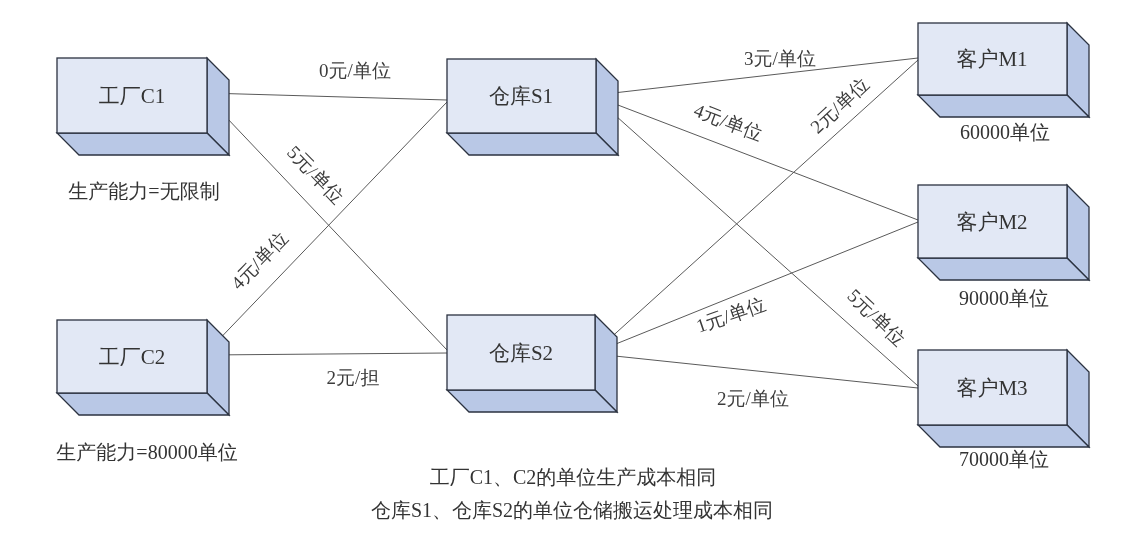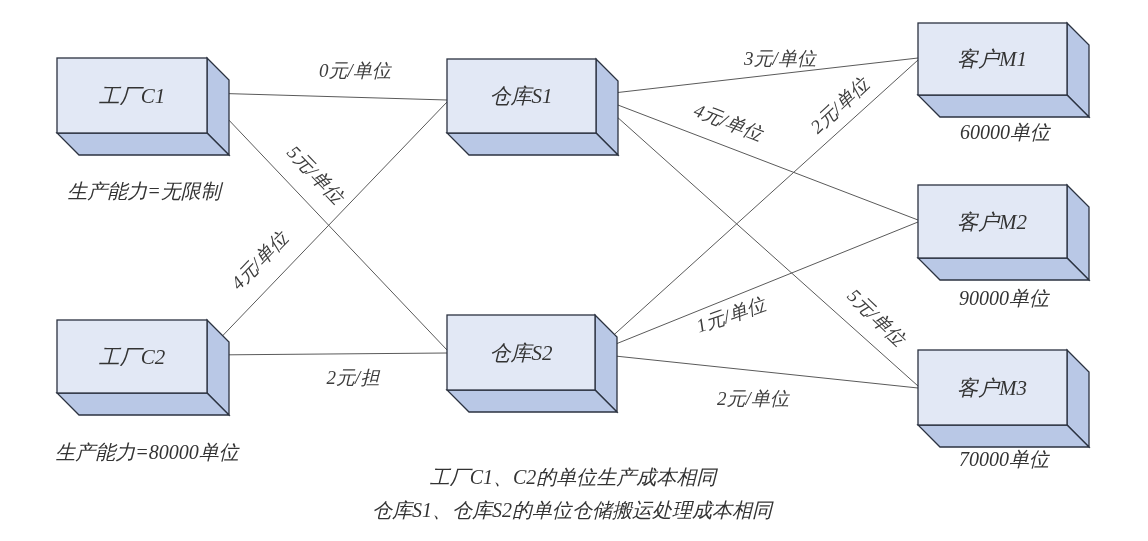--- a/index.html
+++ b/index.html
@@ -6,21 +6,20 @@
     margin: 0;
     padding: 0;
     background: #ffffff;
   }
   .canvas {
     position: relative;
     width: 1148px;
     height: 541px;
     background: #ffffff;
     font-family: "Liberation Serif", "DejaVu Serif", serif;
-    font-style: italic;
   }
   svg { display: block; }
   .edge {
     stroke: #5a5a5a;
     stroke-width: 1;
     fill: none;
   }
   .face-front {
     fill: #e2e8f5;
     stroke: #2b3240;

